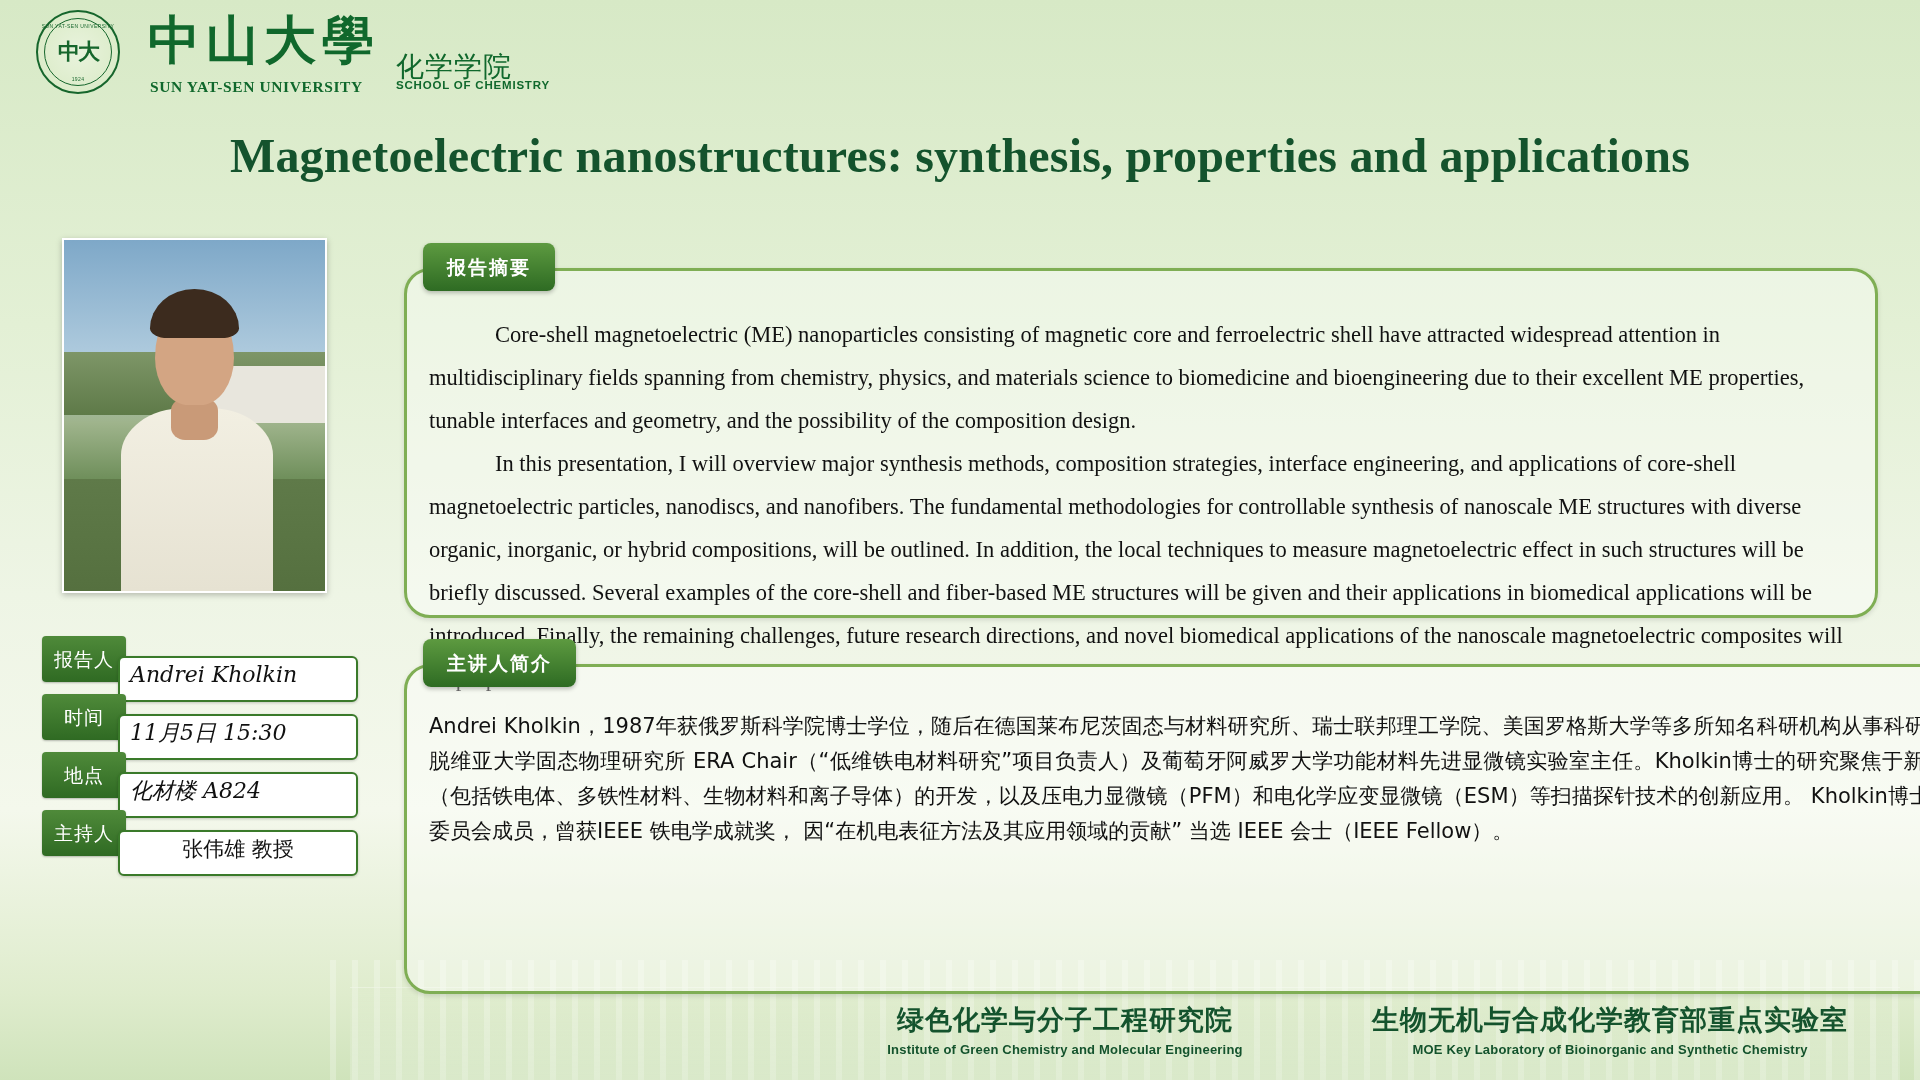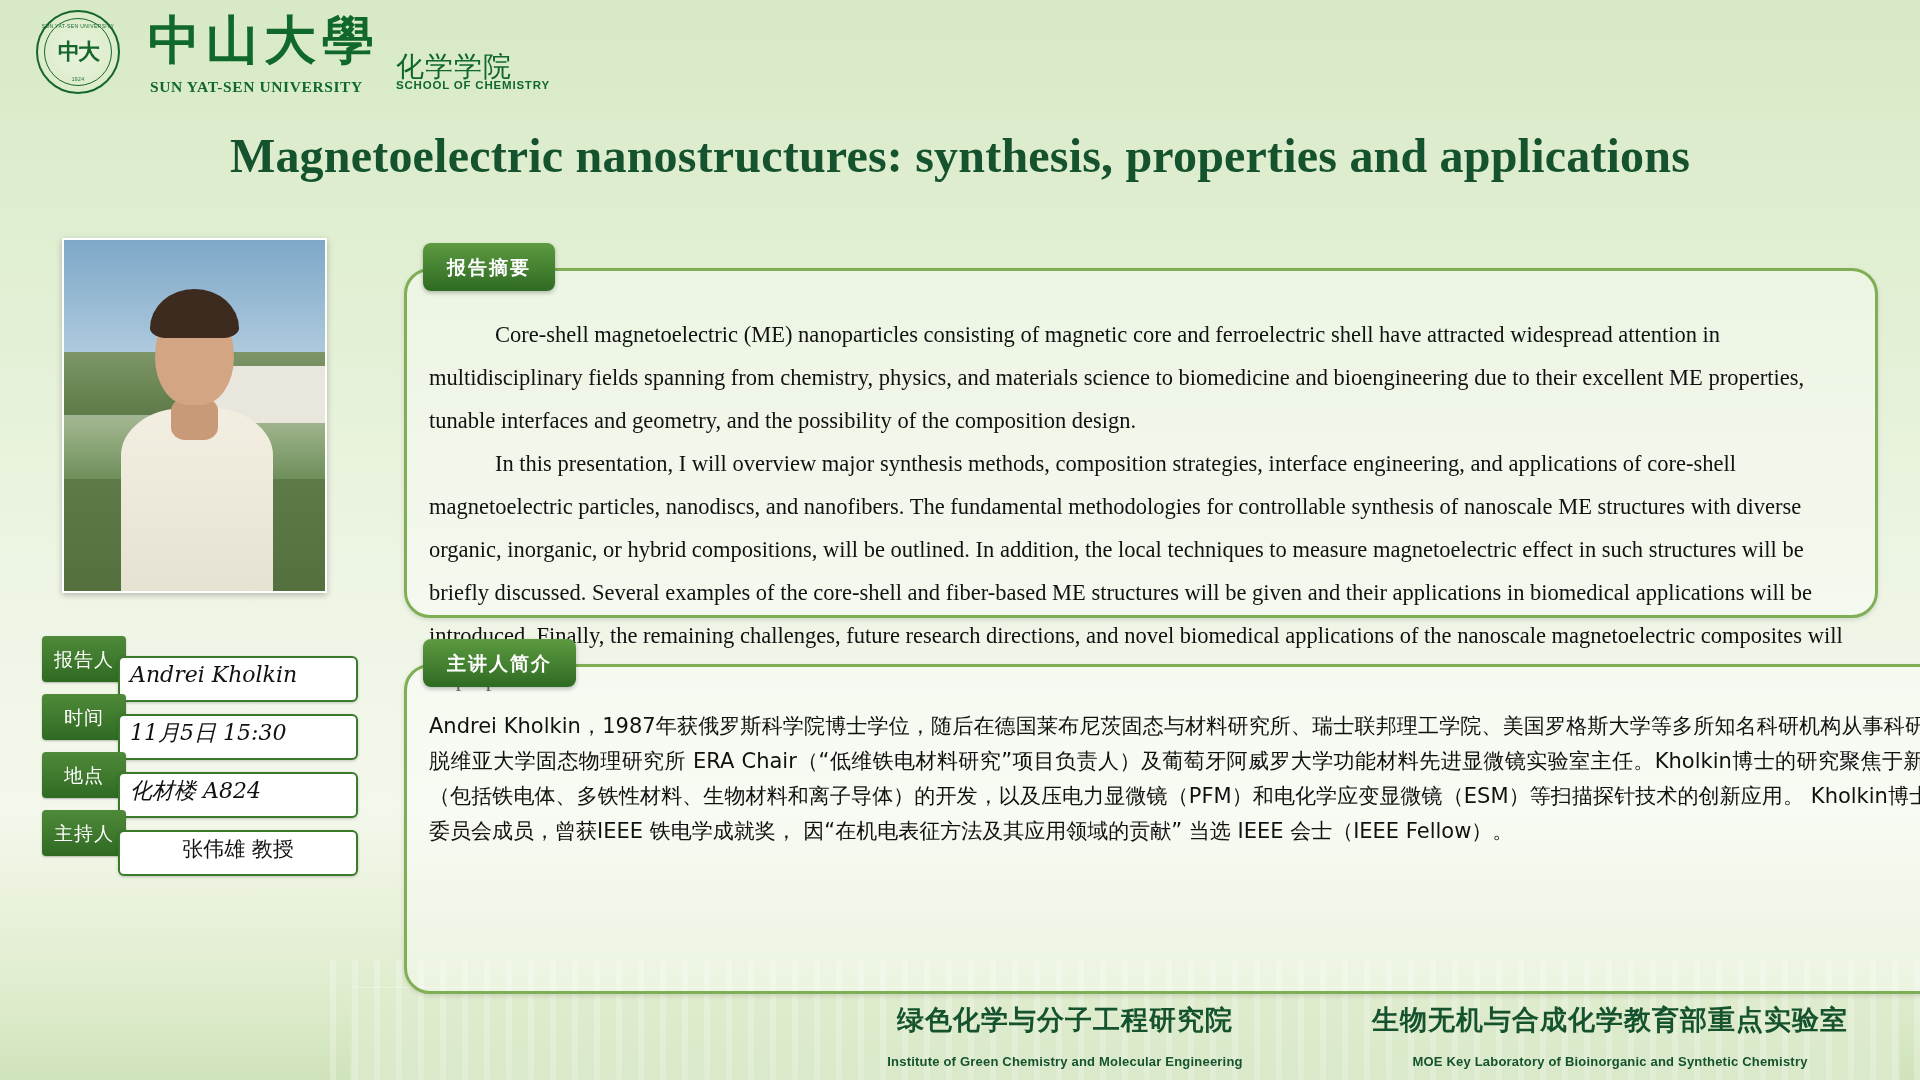--- a/index.html
+++ b/index.html
@@ -287,21 +287,21 @@
   #foot-2 { left: 1320px; top: 2px; width: 580px; }
   .foot-cn {
     font-family: "DejaVu Sans", sans-serif;
     font-weight: bold;
     font-size: 27px;
     color: #14532d;
     letter-spacing: 1px;
     white-space: nowrap;
   }
   .foot-en {
-    margin-top: 16px;
+    margin-top: 4px;
     font-family: "Liberation Sans", sans-serif;
     font-weight: bold;
     font-size: 13px;
     color: #14532d;
     letter-spacing: .2px;
     white-space: nowrap;
   }
 </style>
 </head>
 <body>

